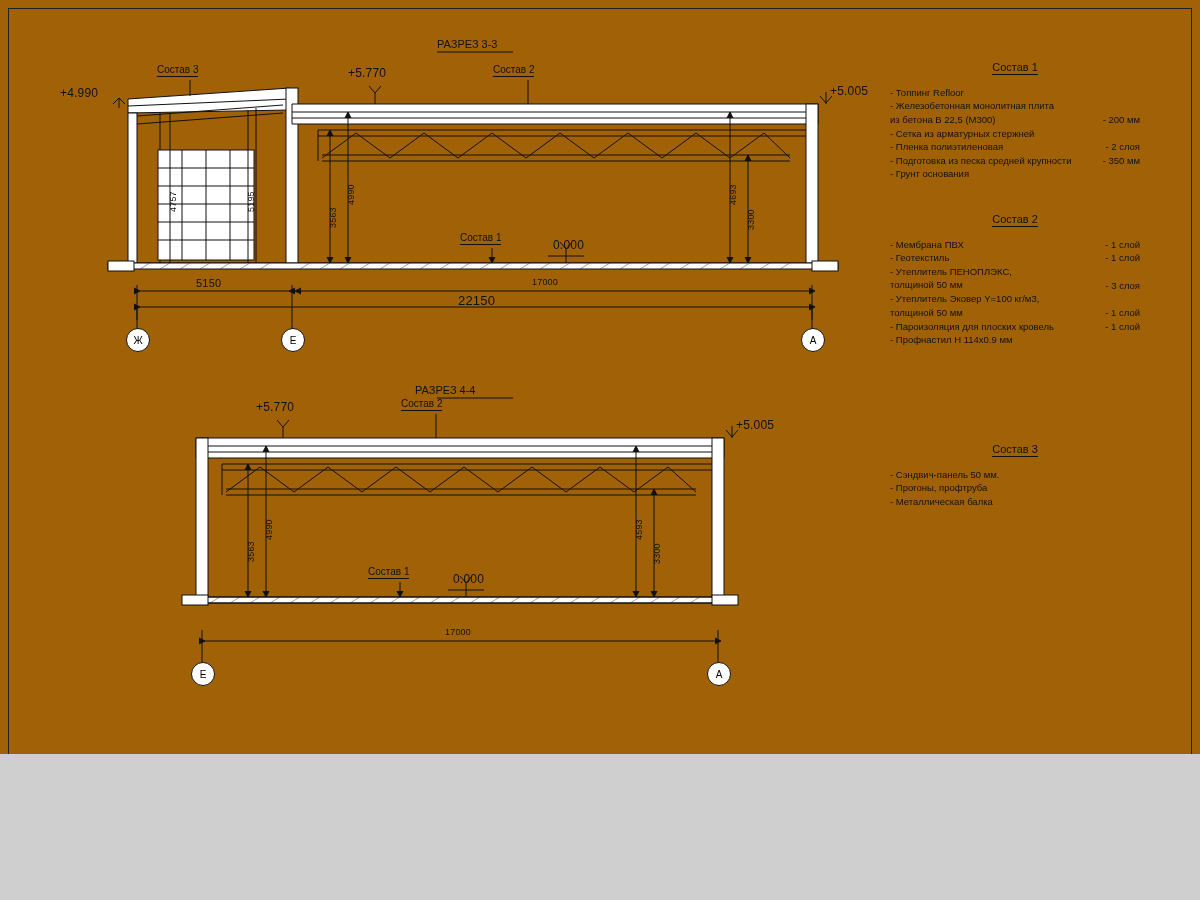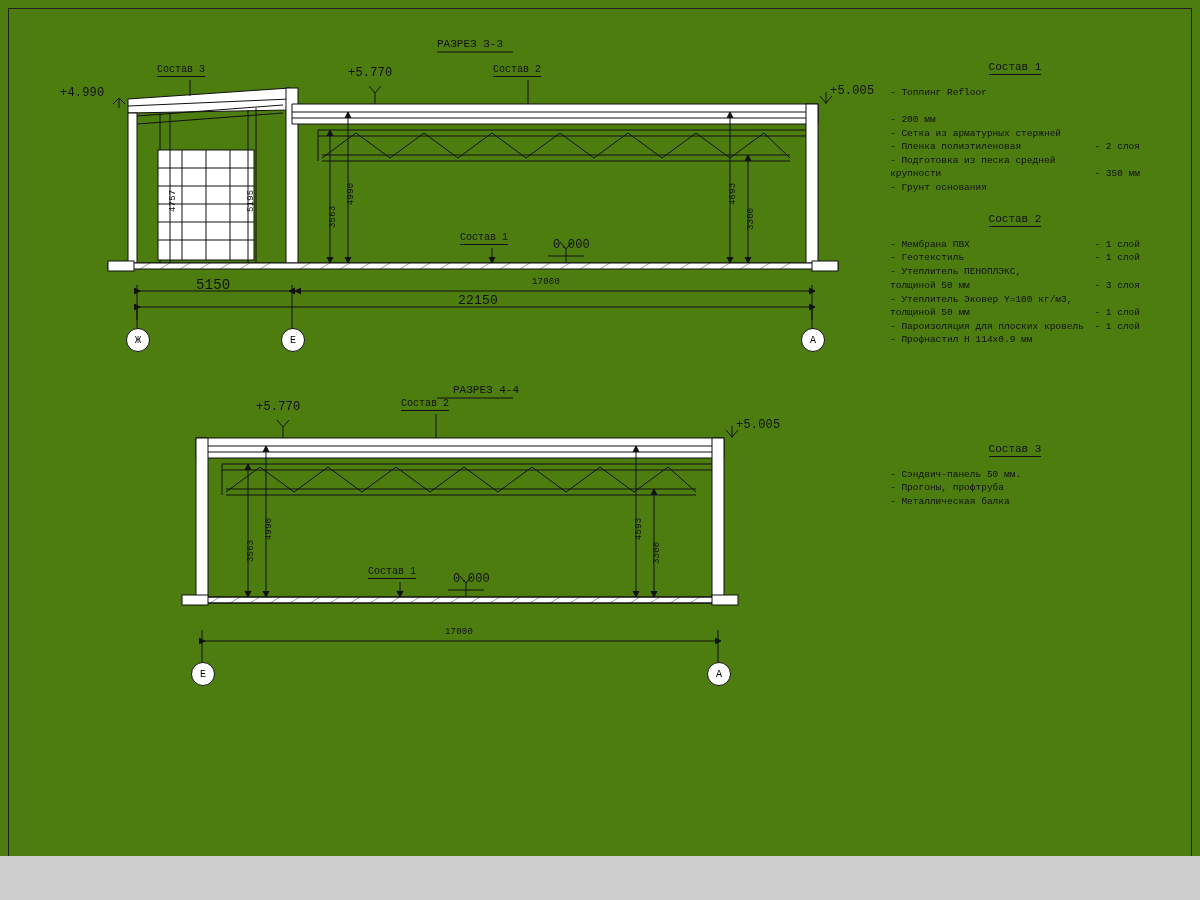--- a/index.html
+++ b/index.html
@@ -1,37 +1,36 @@
 <!DOCTYPE html>
 <html><head>
 <meta charset="utf-8">
 <style>
   html,body{margin:0;padding:0;background:#cfcfcf;}
   body{font-family:"Liberation Sans", sans-serif;}
   #sheet{
     position:relative;
-    width:1200px;height:856px;
-    background:#4d7c0f;
+    width:1200px;height:754px;
+    background:#a16207;
     overflow:hidden;
-    font-family:Liberation Mono, monospace;
   }
   .frame{
     position:absolute;left:8px;top:8px;width:1184px;height:884px;
     border:1px solid #222;
     box-sizing:border-box;
   }
   .lbl{position:absolute;font-size:12px;color:#111;white-space:nowrap;letter-spacing:.2px;}
   .ttl{position:absolute;font-size:11px;color:#111;white-space:nowrap;}
   .ttl u{text-decoration:none;border-bottom:1px solid #111;padding-bottom:1px;}
   .vert{transform:rotate(-90deg);transform-origin:left top;}
   svg{position:absolute;left:0;top:0;}
   .specs{position:absolute;font-size:9.5px;color:#111;line-height:1.42;}
   .spec-head{font-size:11px;text-align:center;margin-bottom:10px;}
   .spec-head span{border-bottom:1px solid #111;padding-bottom:1px;}
-  .spec-row{display:flex;justify-content:space-between;align-items:flex-end;}
+  .spec-row{display:flex;justify-content:space-between;align-items:flex-start;}
   .spec-row .t{padding-right:10px;}
   .spec-row .v{white-space:nowrap;}
   .bub{position:absolute;width:22px;height:22px;border:1px solid #111;border-radius:50%;
        font-size:10px;display:flex;align-items:center;justify-content:center;background:#fff;}
 </style>
 </head>
 <body>
 
 <div id="sheet">
   <div class="frame"></div>
@@ -264,29 +263,29 @@
   <div class="ttl" style="left:493px;top:64px;font-size:10px;"><u>Состав 2</u></div>
   <div class="ttl" style="left:460px;top:232px;font-size:10px;"><u>Состав 1</u></div>
 
   <div class="lbl vert" style="left:168px;top:212px;font-size:9px;">4757</div>
   <div class="lbl vert" style="left:246px;top:212px;font-size:9px;">5195</div>
   <div class="lbl vert" style="left:328px;top:228px;font-size:9px;">3563</div>
   <div class="lbl vert" style="left:346px;top:205px;font-size:9px;">4990</div>
   <div class="lbl vert" style="left:728px;top:205px;font-size:9px;">4693</div>
   <div class="lbl vert" style="left:746px;top:230px;font-size:9px;">3300</div>
 
-  <div class="lbl" style="left:196px;top:277px;font-size:14px;">5150</div>
+  <div class="lbl" style="left:196px;top:277px;font-size:11px;">5150</div>
   <div class="lbl" style="left:532px;top:277px;font-size:9px;">17000</div>
   <div class="lbl" style="left:458px;top:293px;font-size:13px;">22150</div>
 
   <div class="bub" style="left:126px;top:328px;">Ж</div>
   <div class="bub" style="left:281px;top:328px;">Е</div>
   <div class="bub" style="left:801px;top:328px;">А</div>
 
-  <div class="ttl" style="left:453px;top:384px;">РАЗРЕЗ 4-4</div>
+  <div class="ttl" style="left:415px;top:384px;">РАЗРЕЗ 4-4</div>
 
   <div class="lbl" style="left:256px;top:400px;">+5.770</div>
   <div class="lbl" style="left:736px;top:418px;">+5.005</div>
   <div class="lbl" style="left:453px;top:572px;">0.000</div>
 
   <div class="ttl" style="left:401px;top:398px;font-size:10px;"><u>Состав 2</u></div>
   <div class="ttl" style="left:368px;top:566px;font-size:10px;"><u>Состав 1</u></div>
 
   <div class="lbl vert" style="left:246px;top:562px;font-size:9px;">3563</div>
   <div class="lbl vert" style="left:264px;top:540px;font-size:9px;">4990</div>
@@ -298,20 +297,22 @@
   <div class="bub" style="left:191px;top:662px;">Е</div>
   <div class="bub" style="left:707px;top:662px;">А</div>
 
   <div class="specs" style="left:890px;top:60px;width:250px;">
     <div class="spec-head"><span>Состав 1</span></div>
     <div class="spec-row">
         <div class="t">- Топпинг Refloor</div>
         <div class="v"></div>
       </div>
     <div class="spec-row">
+        <div class="t" style="white-space:pre-line">- Железобетонная  монолитная плита
+  из бетона В 22,5 (М300)</div>
         <div class="v" style="padding-top:14px;">- 200 мм</div>
       </div>
     <div class="spec-row">
         <div class="t">- Сетка из арматурных стержней</div>
         <div class="v"></div>
       </div>
     <div class="spec-row">
         <div class="t">- Пленка полиэтиленовая</div>
         <div class="v">- 2 слоя</div>
       </div>

